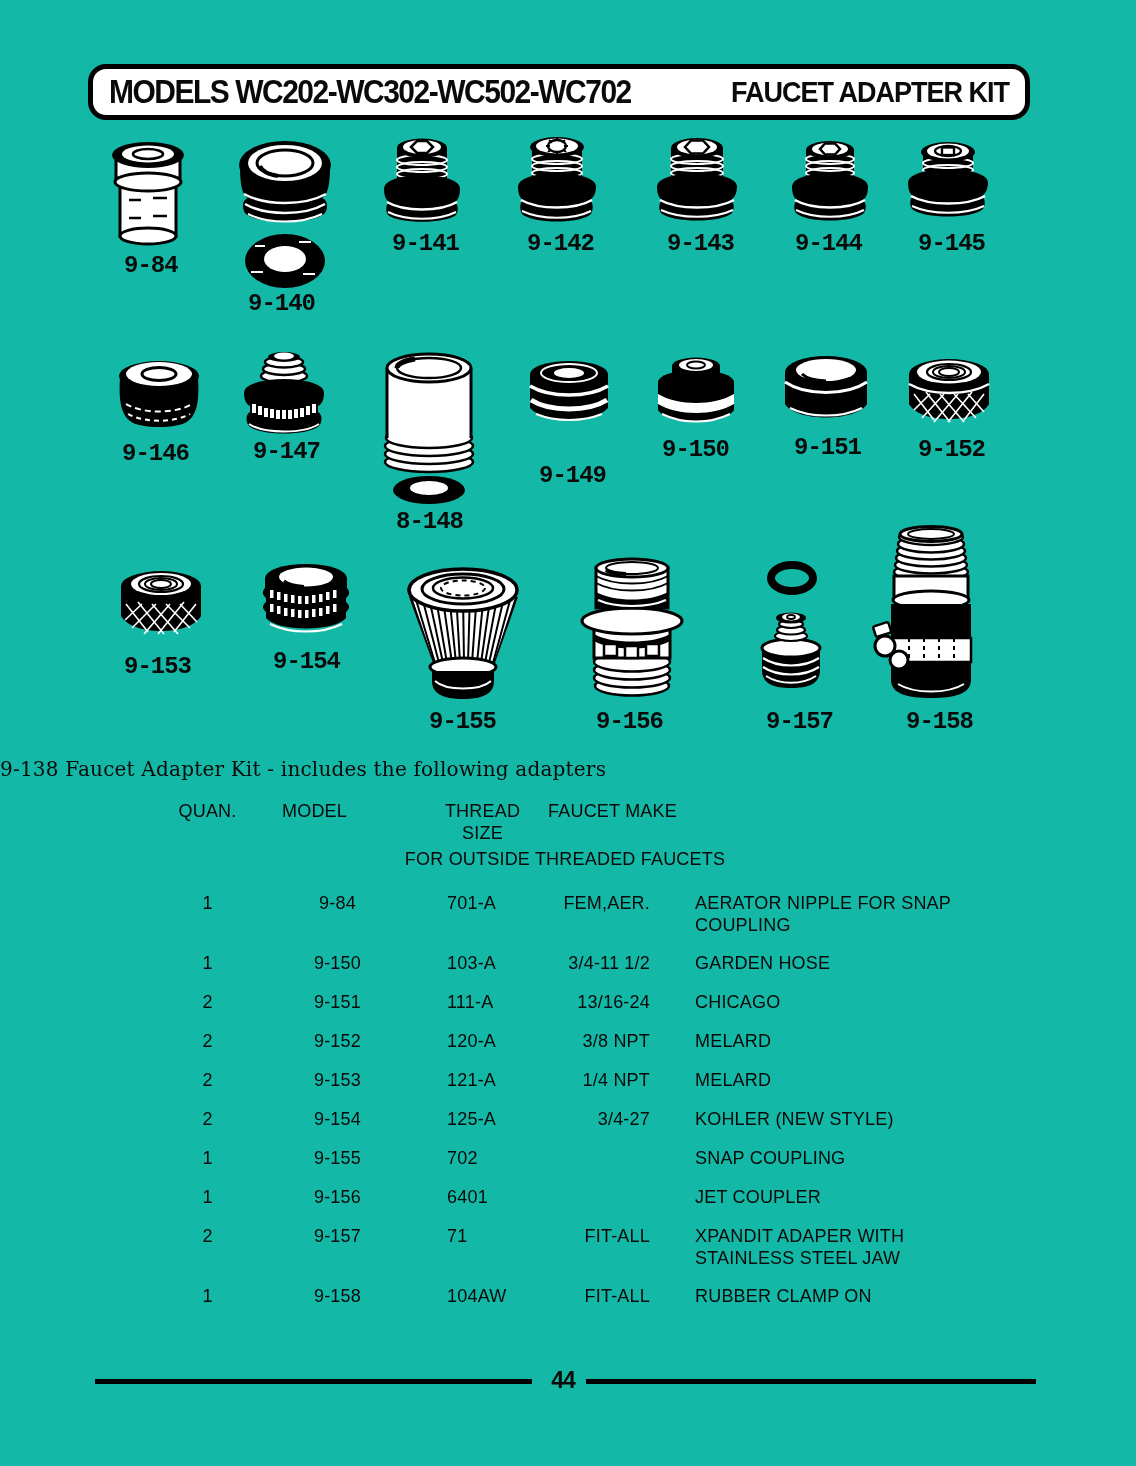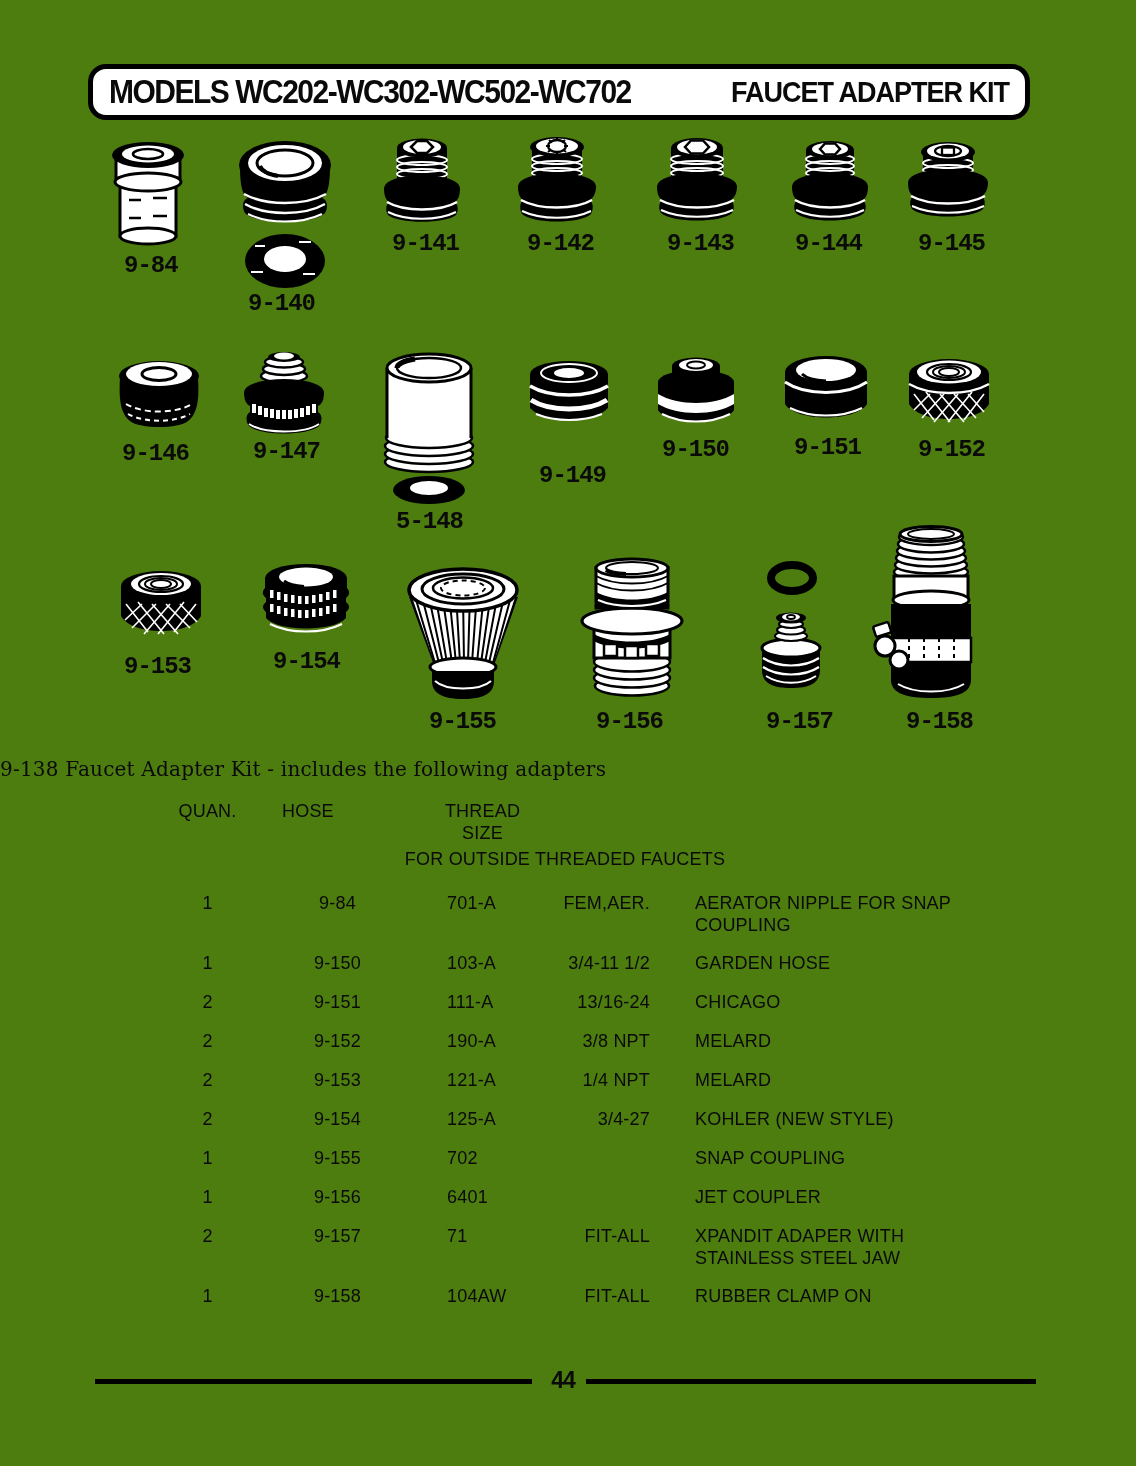--- a/index.html
+++ b/index.html
@@ -1,16 +1,16 @@
 <!DOCTYPE html>
 <html><head>
 <meta charset="utf-8">
 <style>
   html,body{margin:0;padding:0;background:#e8e8e8;}
-  .page{position:relative;width:1136px;height:1466px;margin:0 auto;background:#4d7c0f;
+  .page{position:relative;width:1136px;height:1466px;margin:0 auto;background:#14b8a6;
         font-family:"Liberation Sans",sans-serif;color:#0a0a0a;overflow:hidden;}
   
   .hbox{position:absolute;left:88px;top:64px;width:942px;height:56px;border:5px solid #000;
         border-radius:18px;box-sizing:border-box;display:flex;align-items:center;
         justify-content:space-between;padding:0 16px;background:#fff;}
   .hmodels{font-weight:bold;font-size:30px;letter-spacing:-1.5px;white-space:nowrap;transform:scaleY(1.08);}
   .htitle{font-weight:bold;font-size:27px;letter-spacing:-1px;white-space:nowrap;transform:scaleY(1.08);}
   
   .part{position:absolute;}
   .part svg{display:block;overflow:visible;}
@@ -217,21 +217,21 @@
       <ellipse cx="46" cy="88" rx="43" ry="10" fill="#fff" stroke="#000" stroke-width="2.5"></ellipse>
       <path d="M4 18 H88 V86 H4 Z" fill="#fff"></path>
       <path d="M4 18 V88 M88 18 V88" stroke="#000" stroke-width="3" fill="none"></path>
       <ellipse cx="46" cy="18" rx="42" ry="14" fill="#fff" stroke="#000" stroke-width="3"></ellipse>
       <ellipse cx="46" cy="18" rx="32" ry="10" fill="#fff" stroke="#000" stroke-width="2.5"></ellipse>
       <path d="M14 18 a32 10 0 0 1 18 -9" stroke="#000" stroke-width="5" fill="none"></path>
       <ellipse cx="46" cy="140" rx="36" ry="14" fill="#000"></ellipse>
       <ellipse cx="46" cy="138" rx="19" ry="7" fill="#fff"></ellipse>
     </svg>
   </div>
-  <div class="plabel" style="left:396px;top:508px">5-148</div>
+  <div class="plabel" style="left:396px;top:508px">8-148</div>
 
   <div class="part" style="left:526px;top:358px">
     <svg width="86" height="72" viewBox="0 0 86 72">
       <path d="M4 16 V50 C18 66 68 66 82 50 V16 Z" fill="#000"></path>
       <path d="M4 28 C24 40 62 40 82 28" stroke="#fff" stroke-width="3.5" fill="none"></path>
       <path d="M5 42 C24 54 62 54 81 42" stroke="#fff" stroke-width="5" fill="none"></path>
       <path d="M10 56 C30 64 56 64 76 56" stroke="#fff" stroke-width="2" fill="none"></path>
       <ellipse cx="43" cy="16" rx="39" ry="13" fill="#000"></ellipse>
       <ellipse cx="43" cy="15" rx="28" ry="9" fill="none" stroke="#fff" stroke-width="2"></ellipse>
       <ellipse cx="43" cy="15" rx="15" ry="5" fill="#fff"></ellipse>
@@ -428,25 +428,26 @@
     </svg>
   </div>
   <div class="plabel" style="left:906px;top:708px">9-158</div>
 
   <div class="caption">9-138 Faucet Adapter Kit - includes the following adapters</div>
 
   <div class="ktable">
 
     <div class="trow thead">
       <div class="c-quan">QUAN.</div>
-      <div class="c-model">HOSE</div>
+      <div class="c-model">MODEL</div>
       <div class="c-thread">
         <span>THREAD</span><br>
         <span>SIZE</span>
       </div>
+      <div class="c-make">FAUCET MAKE</div>
     </div>
 
     <div class="section-title">FOR OUTSIDE THREADED FAUCETS</div>
 
     <div class="trow row2l">
       <div class="c-quan">1</div>
       <div class="c-maytag">9-84</div>
       <div class="c-model">701-A</div>
       <div class="c-thread">FEM,AER.</div>
       <div class="c-make"><span>AERATOR NIPPLE FOR SNAP</span><br><span>COUPLING</span></div>
@@ -464,21 +465,21 @@
       <div class="c-quan">2</div>
       <div class="c-maytag">9-151</div>
       <div class="c-model">111-A</div>
       <div class="c-thread">13/16-24</div>
       <div class="c-make">CHICAGO</div>
     </div>
 
     <div class="trow">
       <div class="c-quan">2</div>
       <div class="c-maytag">9-152</div>
-      <div class="c-model">190-A</div>
+      <div class="c-model">120-A</div>
       <div class="c-thread">3/8 NPT</div>
       <div class="c-make">MELARD</div>
     </div>
 
     <div class="trow">
       <div class="c-quan">2</div>
       <div class="c-maytag">9-153</div>
       <div class="c-model">121-A</div>
       <div class="c-thread">1/4 NPT</div>
       <div class="c-make">MELARD</div>

